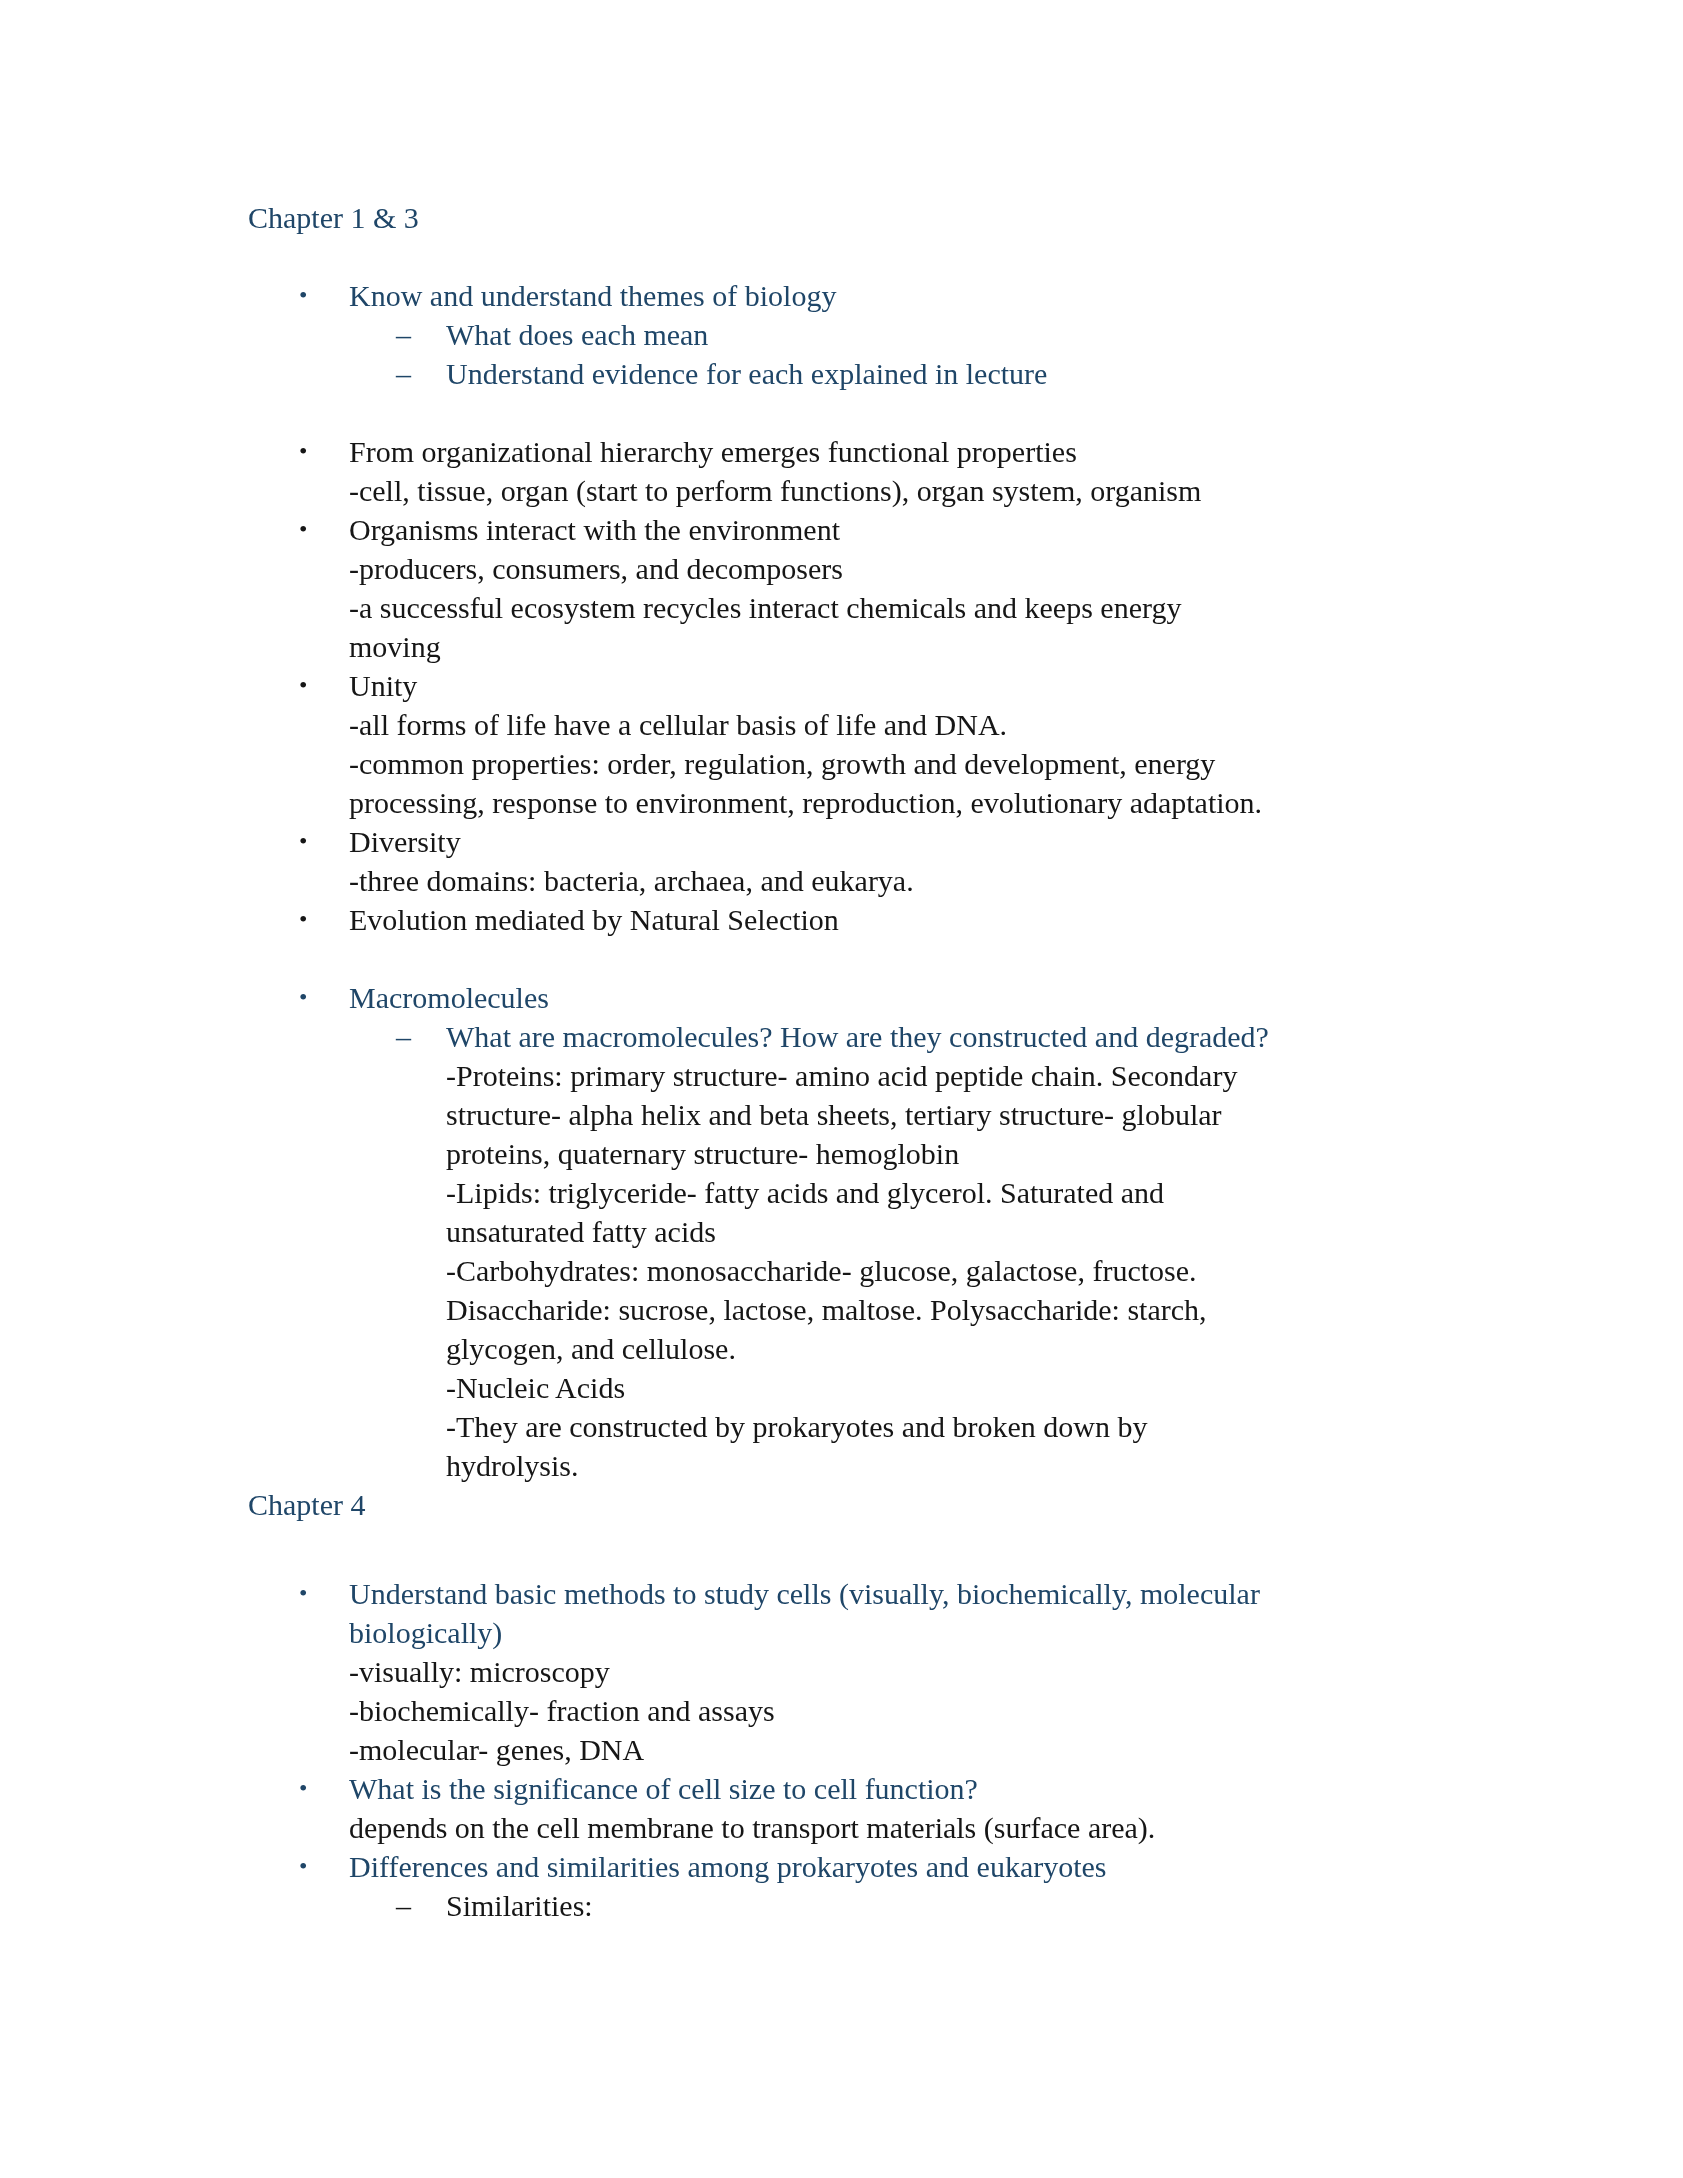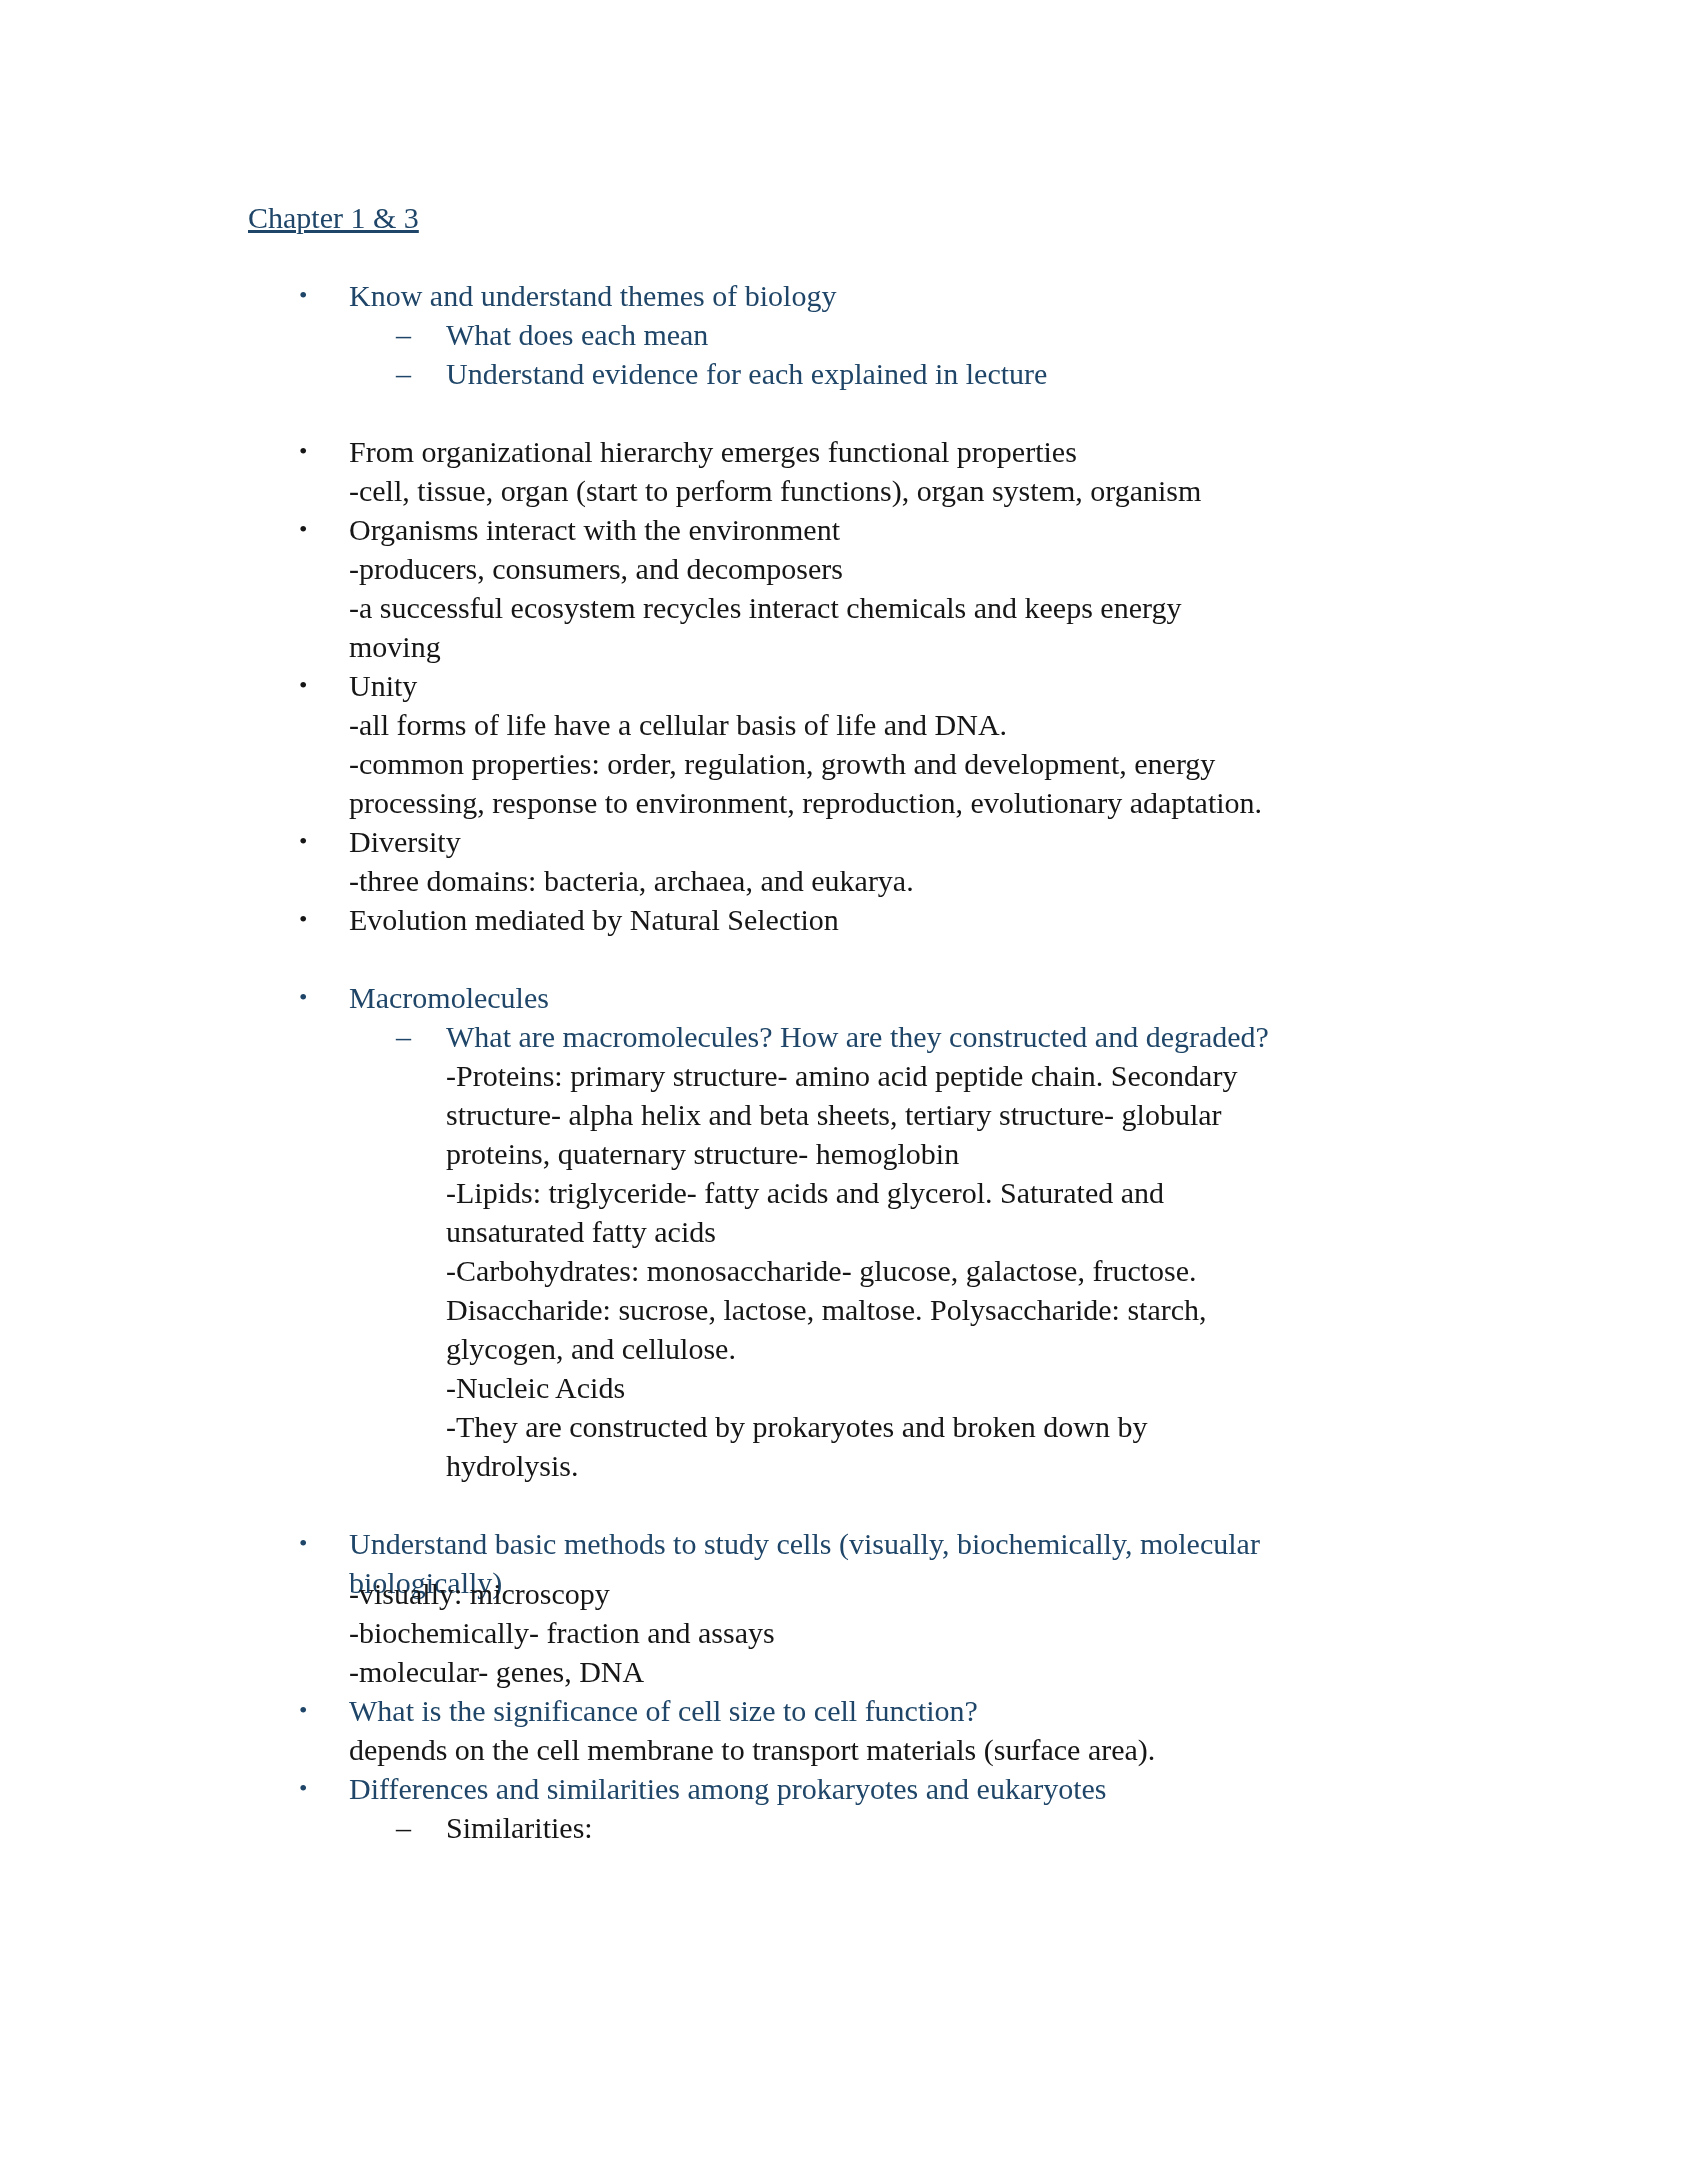--- a/index.html
+++ b/index.html
@@ -27,21 +27,21 @@
     height: 39px;
     line-height: 39px;
     white-space: nowrap;
   }
   .kind-blank { height: 39px; }
   
   .page .block:nth-of-type(27) { height: 50px; }
 
   .kind-bullet1 .line, .kind-text1 .line { margin-left: 101px; }
   .kind-dash2  .line, .kind-text2 .line { margin-left: 198px; }
-  .kind-heading .line { margin-left: 0; text-decoration: underline; }
+  .kind-heading .line { margin-left: 0; }
 
   .marker {
     position: absolute;
     left: -50px;
     top: 0;
   }
   .kind-bullet1 .marker { font-size: 24px; }
   .kind-dash2 .marker { font-size: 30px; }
 
   .c-blue { color: #1f4668; }
@@ -121,20 +121,23 @@
       <div class="line"><span>Disaccharide: sucrose, lactose, maltose. Polysaccharide: starch,</span></div>
       <div class="line"><span>glycogen, and cellulose.</span></div>
     </div>
     <div class="block kind-text2 c-black">
       <div class="line"><span>-Nucleic Acids</span></div>
     </div>
     <div class="block kind-text2 c-black">
       <div class="line"><span>-They are constructed by prokaryotes and broken down by</span></div>
       <div class="line"><span>hydrolysis.</span></div>
     </div>
+    <div class="block kind-heading c-blue">
+      <div class="line"><span>Chapter 4</span></div>
+    </div>
     <div class="block kind-blank"></div>
     <div class="block kind-bullet1 c-blue">
       <div class="line"><span class="marker">•</span><span>Understand basic methods to study cells (visually, biochemically, molecular</span></div>
       <div class="line"><span>biologically)</span></div>
     </div>
     <div class="block kind-text1 c-black">
       <div class="line"><span>-visually: microscopy</span></div>
     </div>
     <div class="block kind-text1 c-black">
       <div class="line"><span>-biochemically- fraction and assays</span></div>

